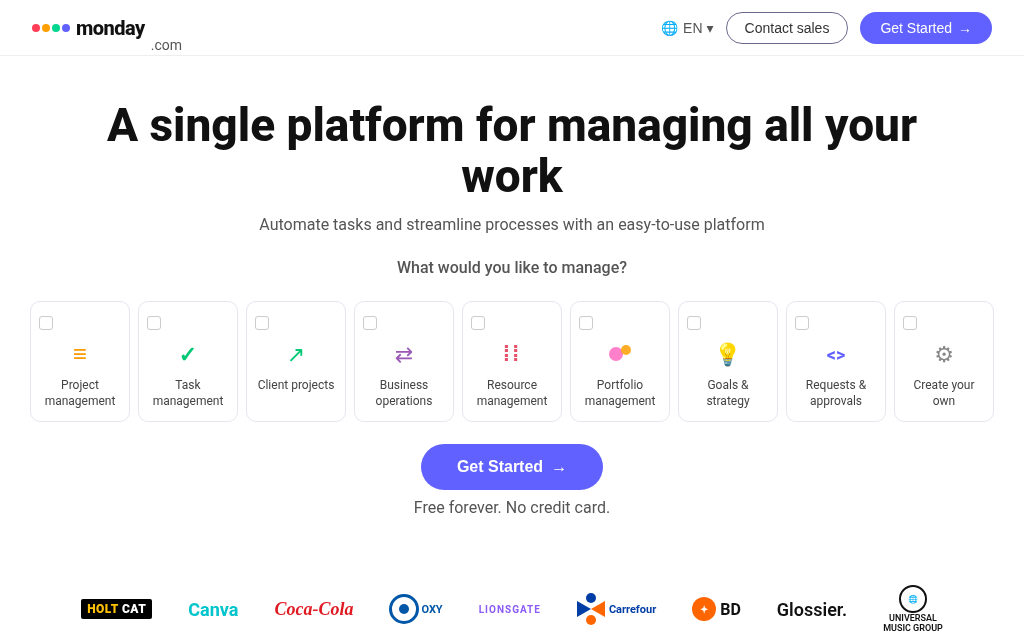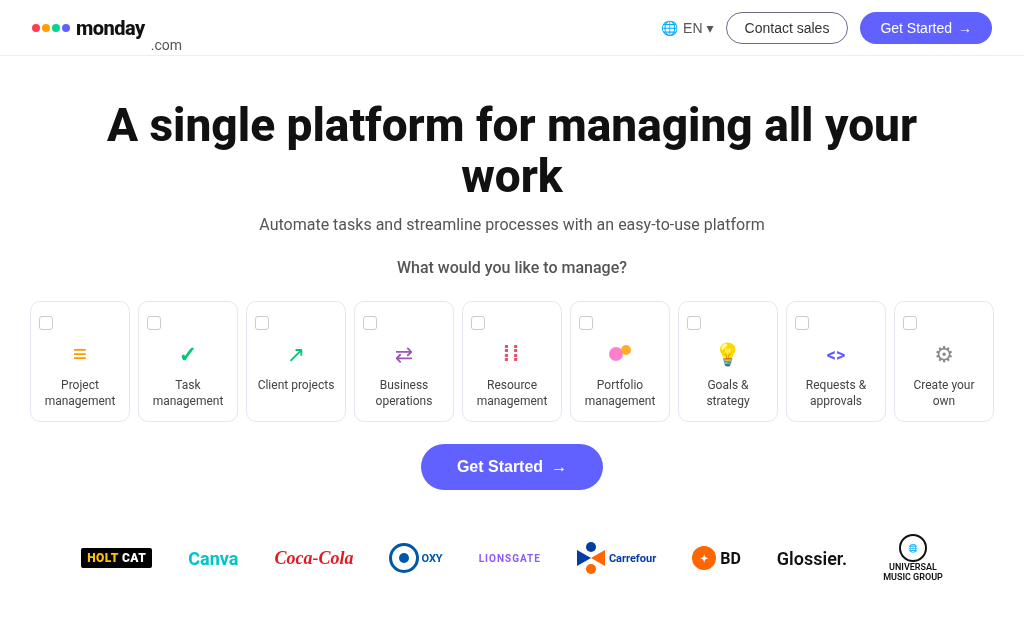--- a/index.html
+++ b/index.html
@@ -184,20 +184,21 @@
       <span class="card-label">Create your own</span>
     </div>
 
   </div>
 
   <div class="cta-section">
     <button class="cta-btn">
       <span>Get Started</span>
       <span>→</span>
     </button>
+    <p class="cta-sub">Free forever. No credit card.</p>
   </div>
 </section>
 
 <div class="logos-bar">
 
   <div class="logo-item">
     <span class="holt-cat">HOLT <span style="color:#fff;">CAT</span></span>
   </div>
 
   <div class="logo-item canva-logo">

